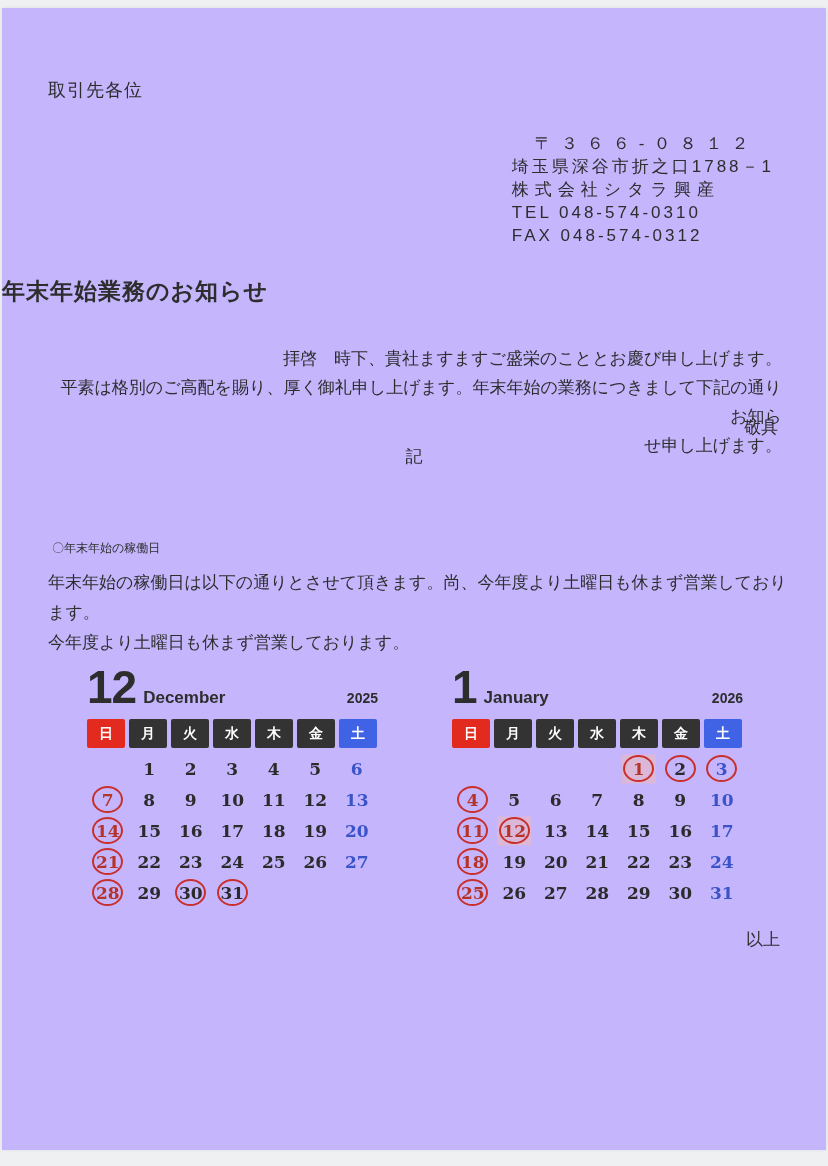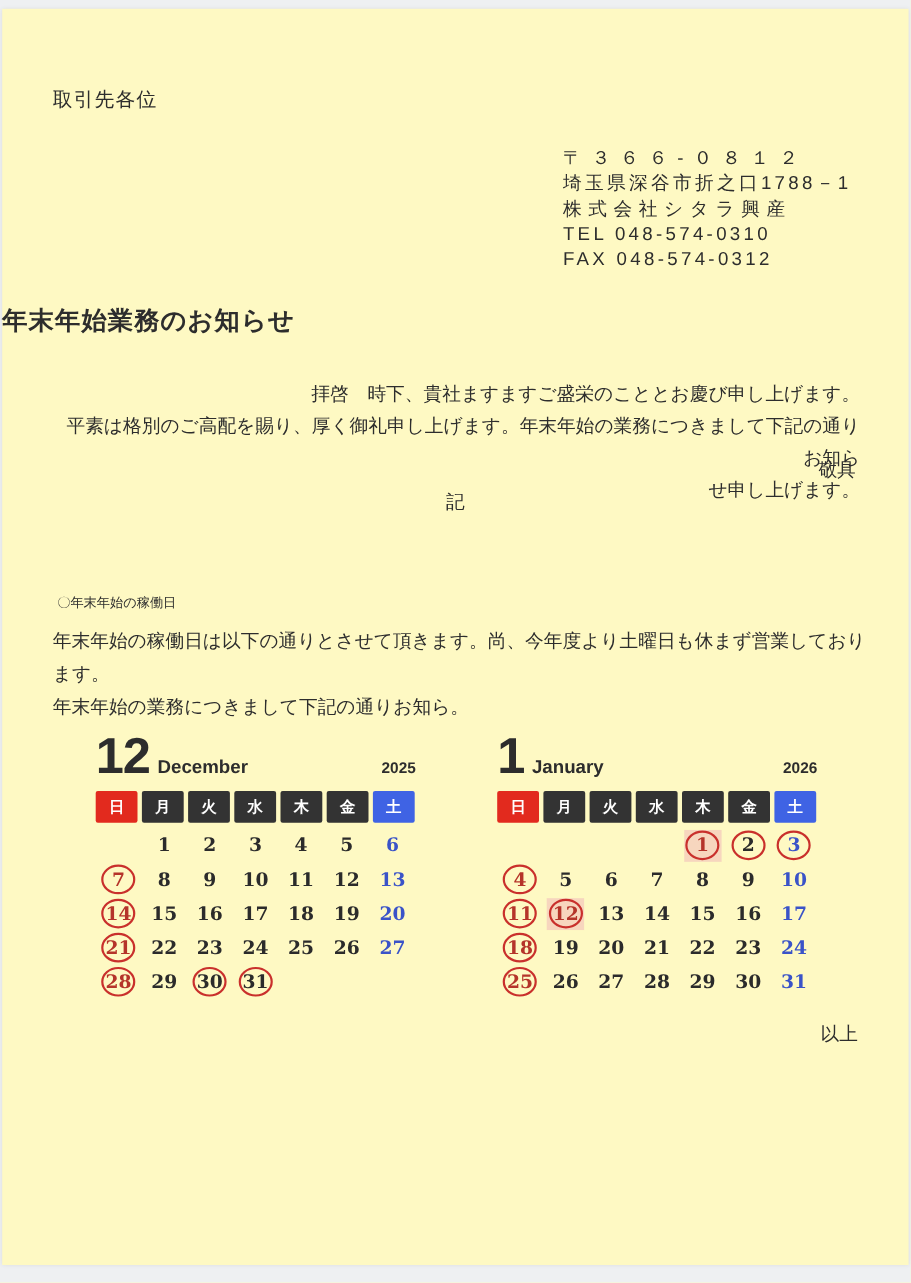--- a/index.html
+++ b/index.html
@@ -7,35 +7,35 @@
   body {
     background: #eef0f2;
     font-family: "Liberation Sans", "DejaVu Sans", sans-serif;
     color: #2d2d2d;
     position: relative;
     overflow: hidden;
   }
   .page {
     position: absolute;
     left: 2px; right: 2px; top: 8px; bottom: 16px;
-    background: #fef9c3;
+    background: #c4b5fd;
     box-shadow: 0 0 4px rgba(0,0,0,0.08);
   }
   .abs { position: absolute; }
 
   .recipient { left: 46px; top: 70px; font-size: 18px; letter-spacing: 1px; }
 
   .sender {
     right: 52px; top: 124px;
     text-align: left;
     font-size: 17px;
     line-height: 23px;
     white-space: nowrap;
   }
-  .sender .spread  { letter-spacing: 9px; }
+  .sender .spread  { letter-spacing: 9px; margin-left: 23px; }
   .sender .spread2 { letter-spacing: 6px; }
   .sender .spread3 { letter-spacing: 3px; }
 
   .doc-title {
     left: 0; right: 0; top: 268px;
     text-align: left;
     font-size: 23px;
     font-weight: bold;
     letter-spacing: 1px;
   }
@@ -141,21 +141,21 @@
     <div>平素は格別のご高配を賜り、厚く御礼申し上げます。年末年始の業務につきまして下記の通りお知ら</div>
     <div>せ申し上げます。</div>
   </div>
 
   <div class="abs keigu">敬具</div>
   <div class="abs ki">記</div>
 
   <div class="abs section-heading">〇年末年始の稼働日</div>
   <div class="abs section-text">
     <div>年末年始の稼働日は以下の通りとさせて頂きます。尚、今年度より土曜日も休まず営業しております。</div>
-    <div>年末年始の業務につきまして下記の通りお知ら。</div>
+    <div>今年度より土曜日も休まず営業しております。</div>
   </div>
 
   <div class="calendars">
     <div class="calendar">
       <div class="cal-title">
         <span class="cal-month-num">12</span>
         <span class="cal-month-name">December</span>
         <span class="cal-year">2025</span>
       </div>
       <div class="weekday-row">

